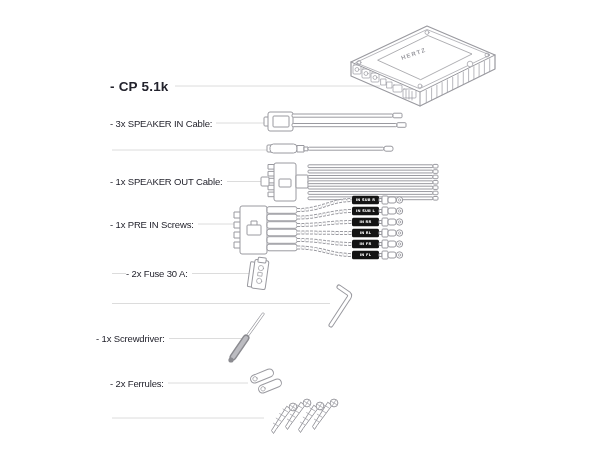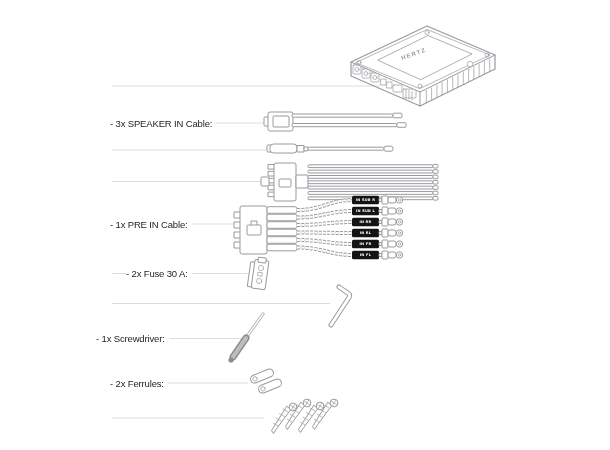--- a/index.html
+++ b/index.html
@@ -255,19 +255,21 @@
     </g>
 
     <g>
       <use href="#screw" x="293" y="407"></use>
       <use href="#screw" x="307" y="403"></use>
       <use href="#screw" x="320" y="406"></use>
       <use href="#screw" x="334" y="403"></use>
     </g>
   </svg>
 
+  <div class="title" style="left:110px;top:78px">- CP 5.1k</div>
   <div class="label" style="left:110px;top:116.5px">- 3x SPEAKER IN Cable:</div>
-  <div class="label" style="left:110px;top:217.5px">- 1x PRE IN Cable:</div>
+  <div class="label" style="left:110px;top:175px">- 1x SPEAKER OUT Cable:</div>
+  <div class="label" style="left:110px;top:217.5px">- 1x PRE IN Screws:</div>
   <div class="label" style="left:126px;top:267px">- 2x Fuse 30 A:</div>
   <div class="label" style="left:96px;top:332px">- 1x Screwdriver:</div>
   <div class="label" style="left:110px;top:376.5px">- 2x Ferrules:</div>
 
 </div>
 
 </body></html>

